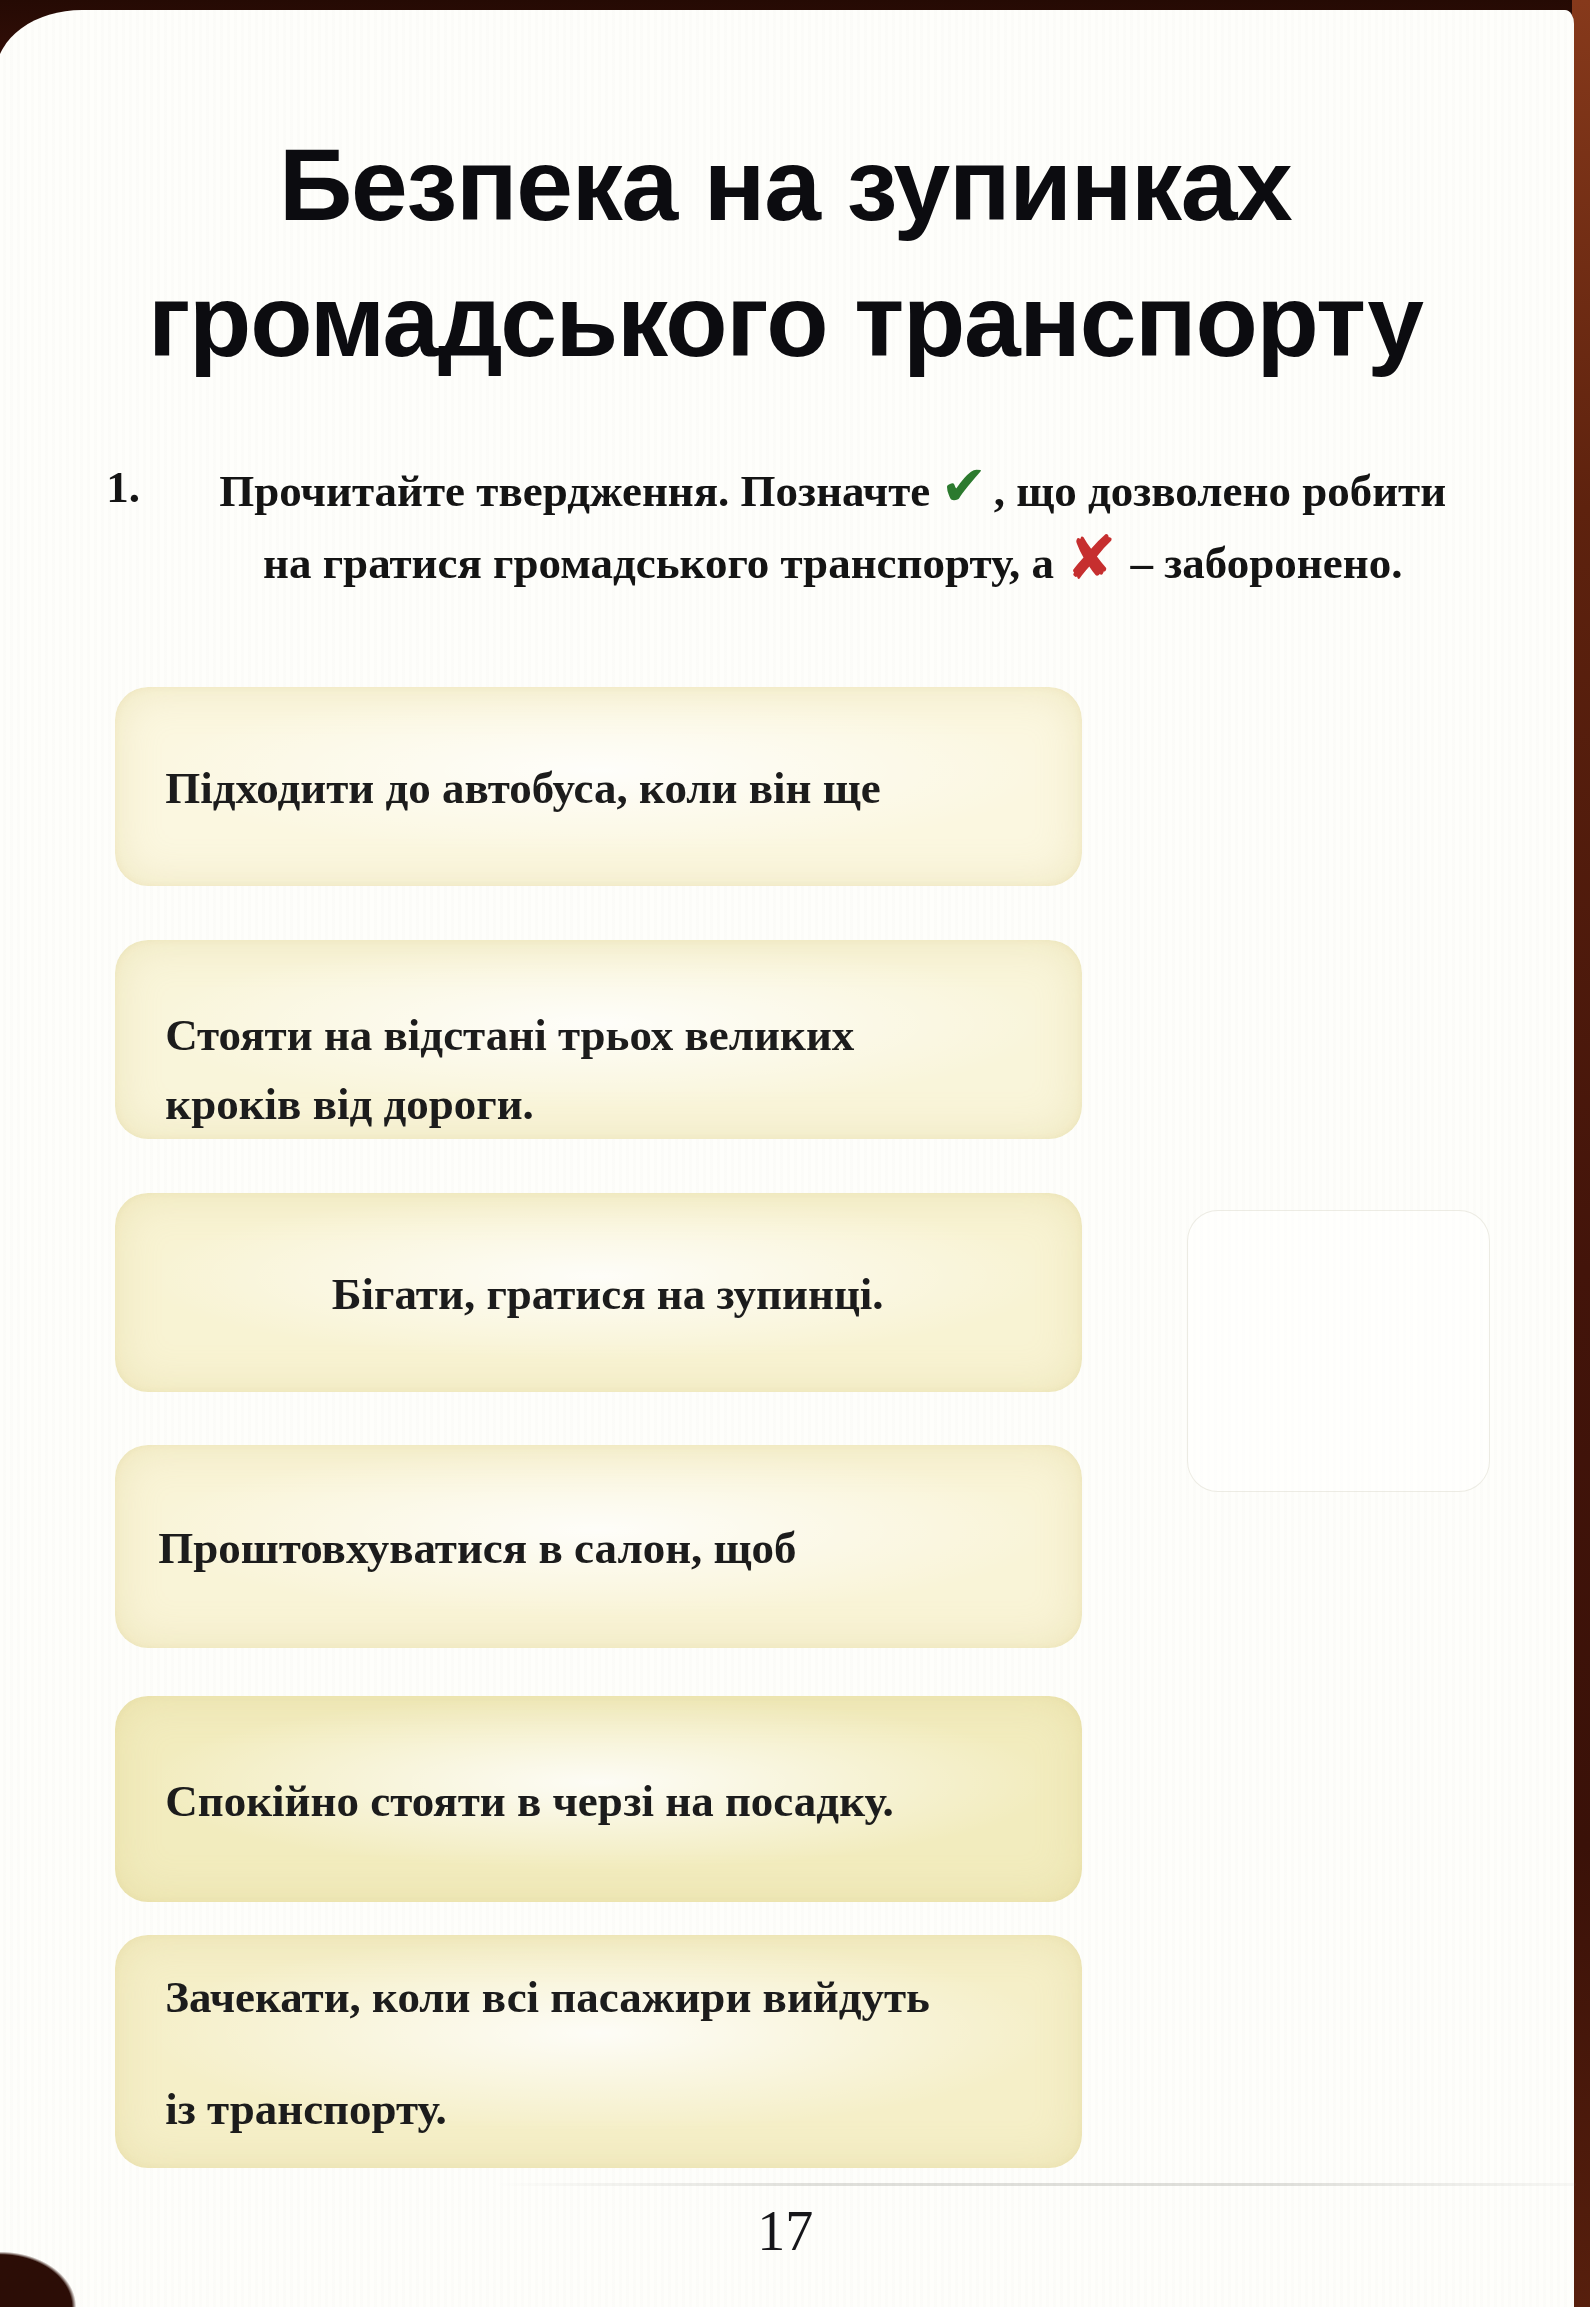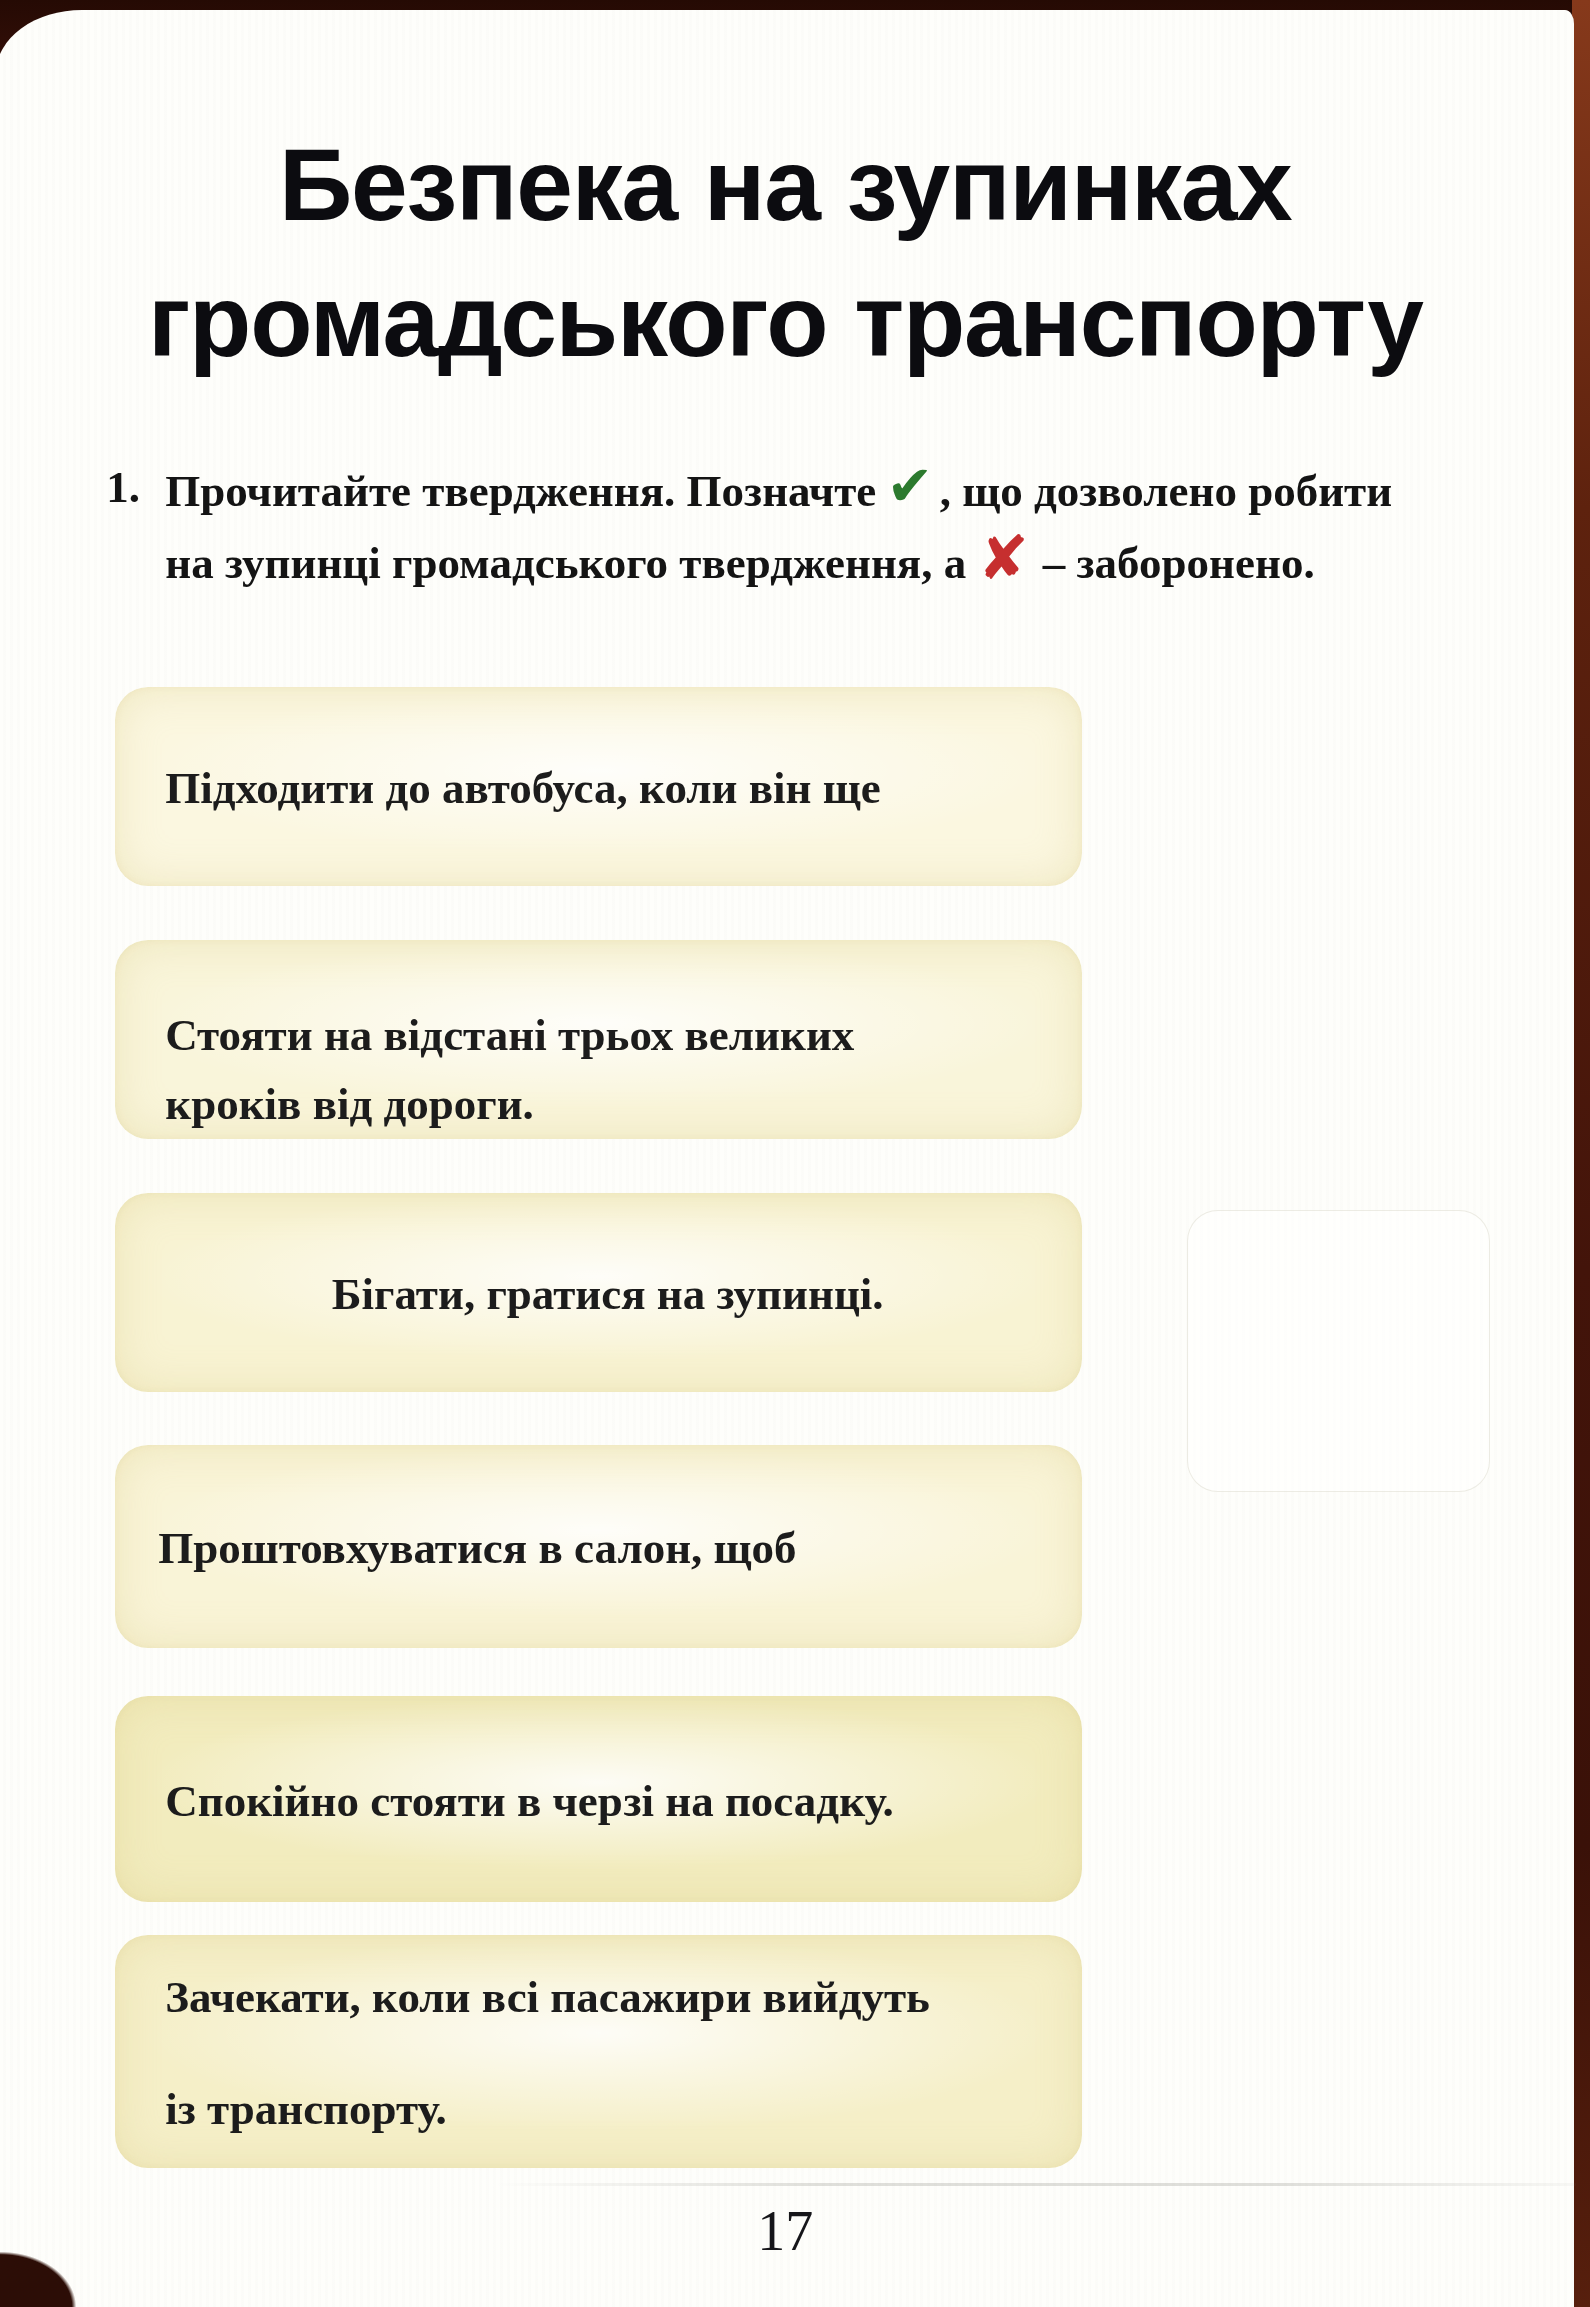--- a/index.html
+++ b/index.html
@@ -33,21 +33,21 @@
     font-family:"Liberation Sans", sans-serif;
     font-weight:bold;font-size:102px;line-height:136px;letter-spacing:-1.3px;
   }
   .title span{display:block;}
 
   .task{
     position:absolute;left:110px;top:444px;width:1394px;
     color:#141414;font-weight:bold;font-size:45px;line-height:66px;
   }
   .task-num{position:absolute;left:0;top:0;}
-  .task-line{padding-left:59px;white-space:nowrap;}
+  .task-line{padding-left:59px;white-space:nowrap;text-align:center;}
   .check{
     font-family:"DejaVu Sans", sans-serif;color:#2c7a2e;font-size:56px;
     margin:0 6.4px 0 10.2px;position:relative;top:-1.3px;
   }
   .cross{
     font-family:"DejaVu Sans", sans-serif;color:#c62f2f;font-size:61px;
     margin:0 14px 0 11.5px;position:relative;top:1.3px;
   }
 
   .card{
@@ -92,21 +92,21 @@
       <span>Безпека на зупинках</span>
       <span>громадського транспорту</span>
     </h1>
 
     <div class="task">
       <span class="task-num">1.</span>
       <div class="task-line">
         <span>Прочитайте твердження. Позначте</span><span class="check">✔</span><span>, що дозволено робити</span>
       </div>
       <div class="task-line">
-        <span>на зупинці громадського твердження, а</span><span class="cross">✘</span><span>– заборонено.</span>
+        <span>на гратися громадського транспорту, а</span><span class="cross">✘</span><span>– заборонено.</span>
       </div>
     </div>
 
     <div class="card c1">
       <span class="ln">Підходити до автобуса, коли він ще</span>
     </div>
 
     <div class="card c2">
       <span class="ln">Стояти на відстані трьох великих</span>
       <span class="ln">кроків від дороги.</span>

